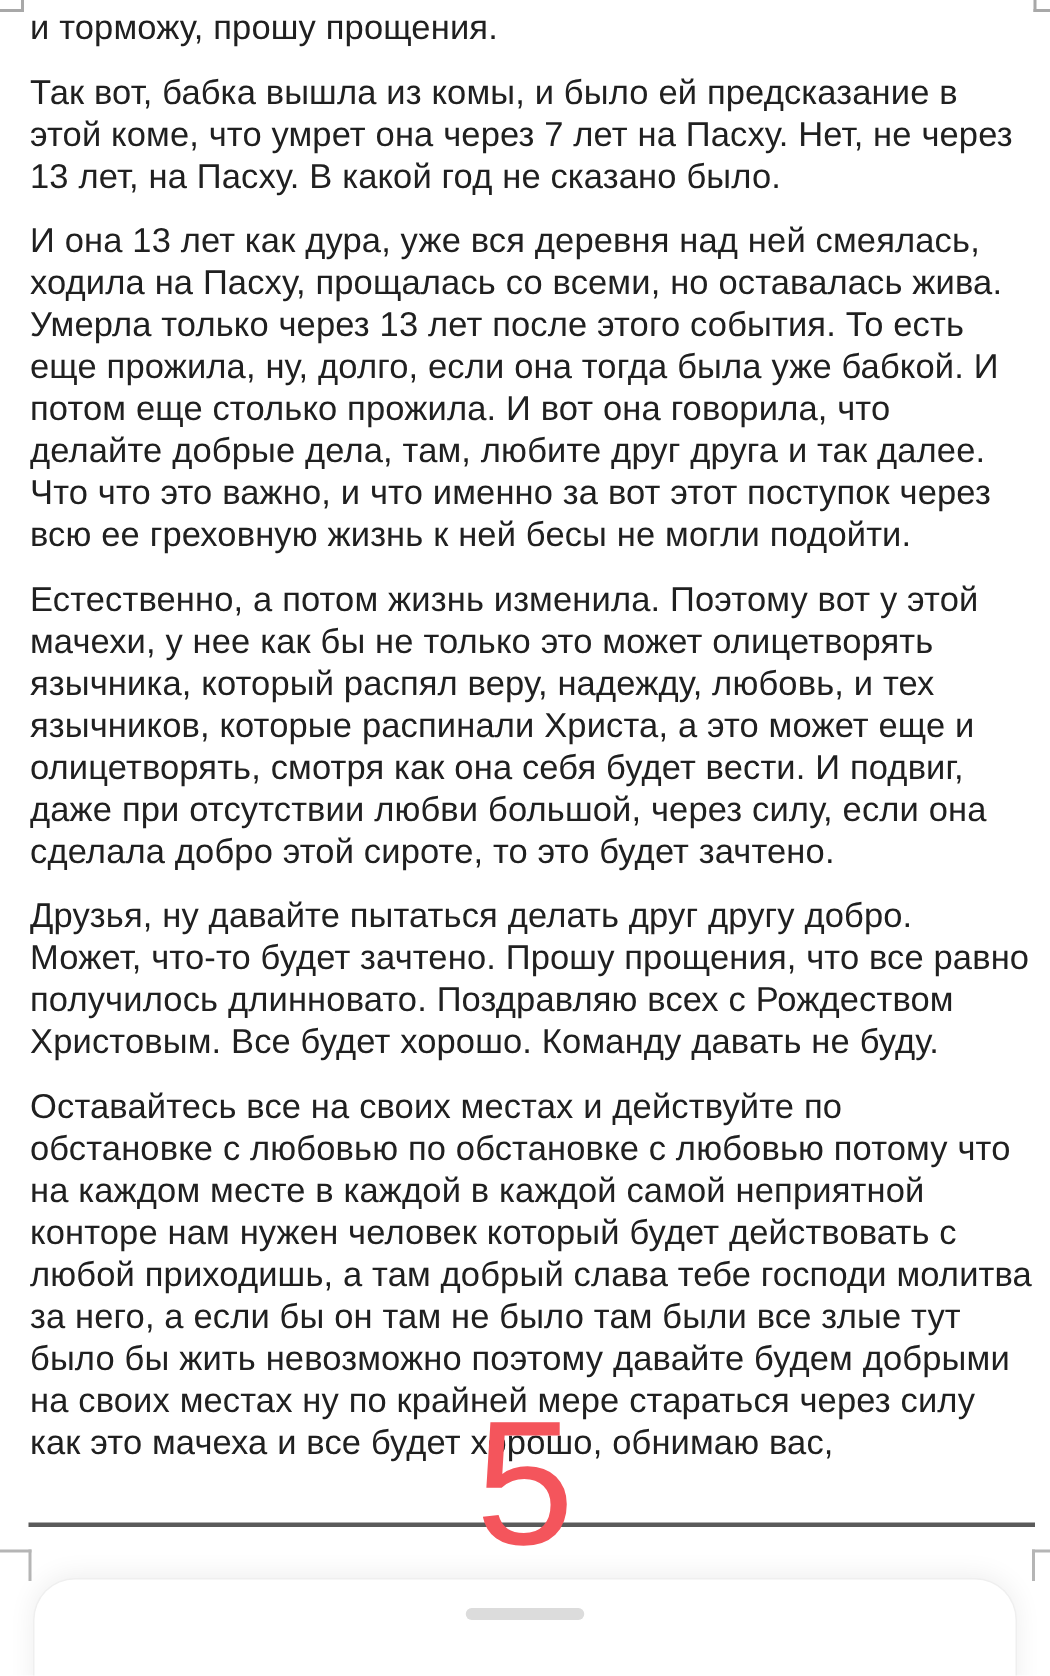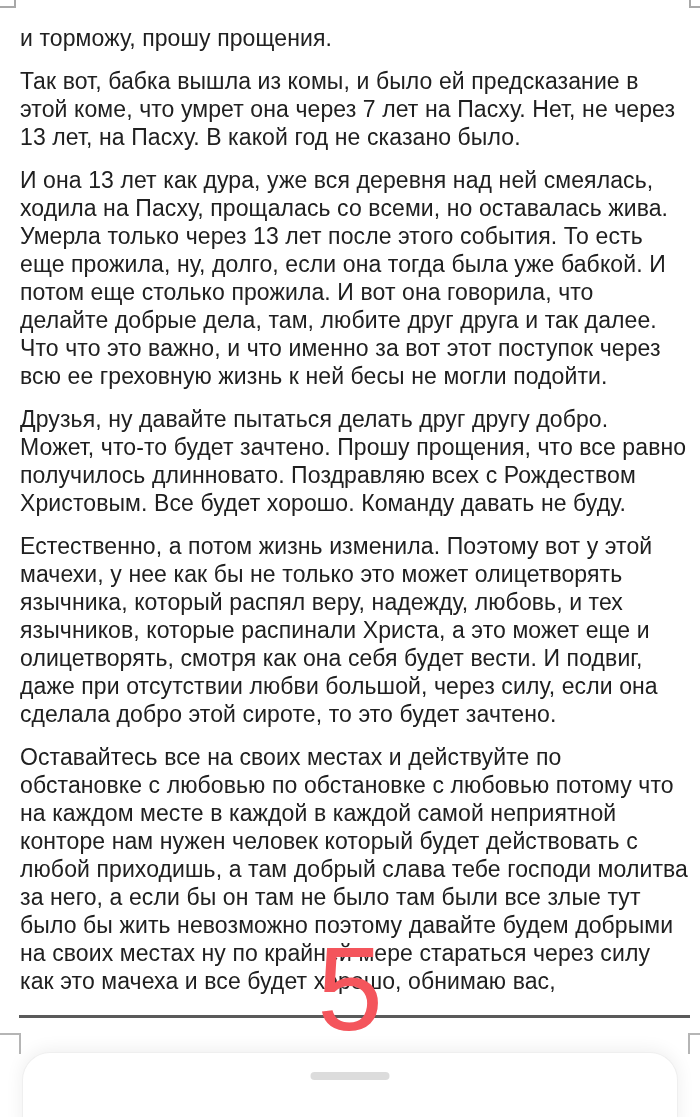--- a/index.html
+++ b/index.html
@@ -27,21 +27,21 @@
   }
   .frame-corner.top-left  { left: 0;  width: 16px; border-right: 2px solid #a8a8a8; }
   .frame-corner.top-right { right: 0; width: 11px; border-left: 2px solid #a8a8a8; }
 
   
   .post-text {
     position: absolute;
     top: 0;
     left: 20px;
     right: 12px;
-    padding-top: 24px;
+    padding-top: 4px;
     color: #202020;
     font-size: 23px;
     line-height: 28px;
     letter-spacing: 0.1px;
   }
   .post-text p { margin: 0 0 15px 0; }
 
   
   .page-number {
     position: absolute;
@@ -110,22 +110,22 @@
 
 <div class="screen">
 
   <div class="frame-corner top-left"></div>
   <div class="frame-corner top-right"></div>
 
   <main class="post-text">
     <p>и торможу, прошу прощения.</p>
     <p>Так вот, бабка вышла из комы, и было ей предсказание в этой коме, что умрет она через 7 лет на Пасху. Нет, не через 13 лет, на Пасху. В какой год не сказано было.</p>
     <p>И она 13 лет как дура, уже вся деревня над ней смеялась, ходила на Пасху, прощалась со всеми, но оставалась жива. Умерла только через 13 лет после этого события. То есть еще прожила, ну, долго, если она тогда была уже бабкой. И потом еще столько прожила. И вот она говорила, что делайте добрые дела, там, любите друг друга и так далее. Что что это важно, и что именно за вот этот поступок через всю ее греховную жизнь к ней бесы не могли подойти.</p>
+    <p>Естественно, а потом жизнь изменила. Поэтому вот у этой мачехи, у нее как бы не только это может олицетворять язычника, который распял веру, надежду, любовь, и тех язычников, которые распинали Христа, а это может еще и олицетворять, смотря как она себя будет вести. И подвиг, даже при отсутствии любви большой, через силу, если она сделала добро этой сироте, то это будет зачтено.</p>
     <p>Друзья, ну давайте пытаться делать друг другу добро. Может, что-то будет зачтено. Прошу прощения, что все равно получилось длинновато. Поздравляю всех с Рождеством Христовым. Все будет хорошо. Команду давать не буду.</p>
-    <p>Естественно, а потом жизнь изменила. Поэтому вот у этой мачехи, у нее как бы не только это может олицетворять язычника, который распял веру, надежду, любовь, и тех язычников, которые распинали Христа, а это может еще и олицетворять, смотря как она себя будет вести. И подвиг, даже при отсутствии любви большой, через силу, если она сделала добро этой сироте, то это будет зачтено.</p>
     <p>Оставайтесь все на своих местах и действуйте по обстановке с любовью по обстановке с любовью потому что на каждом месте в каждой в каждой самой неприятной конторе нам нужен человек который будет действовать с любой приходишь, а там добрый слава тебе господи молитва за него, а если бы он там не было там были все злые тут было бы жить невозможно поэтому давайте будем добрыми на своих местах ну по крайней мере стараться через силу как это мачеха и все будет хорошо, обнимаю вас,</p>
   </main>
 
   <div class="page-number">5</div>
 
   <div class="divider"></div>
 
   <div class="next-frame-corner left"></div>
   <div class="next-frame-corner right"></div>
 

